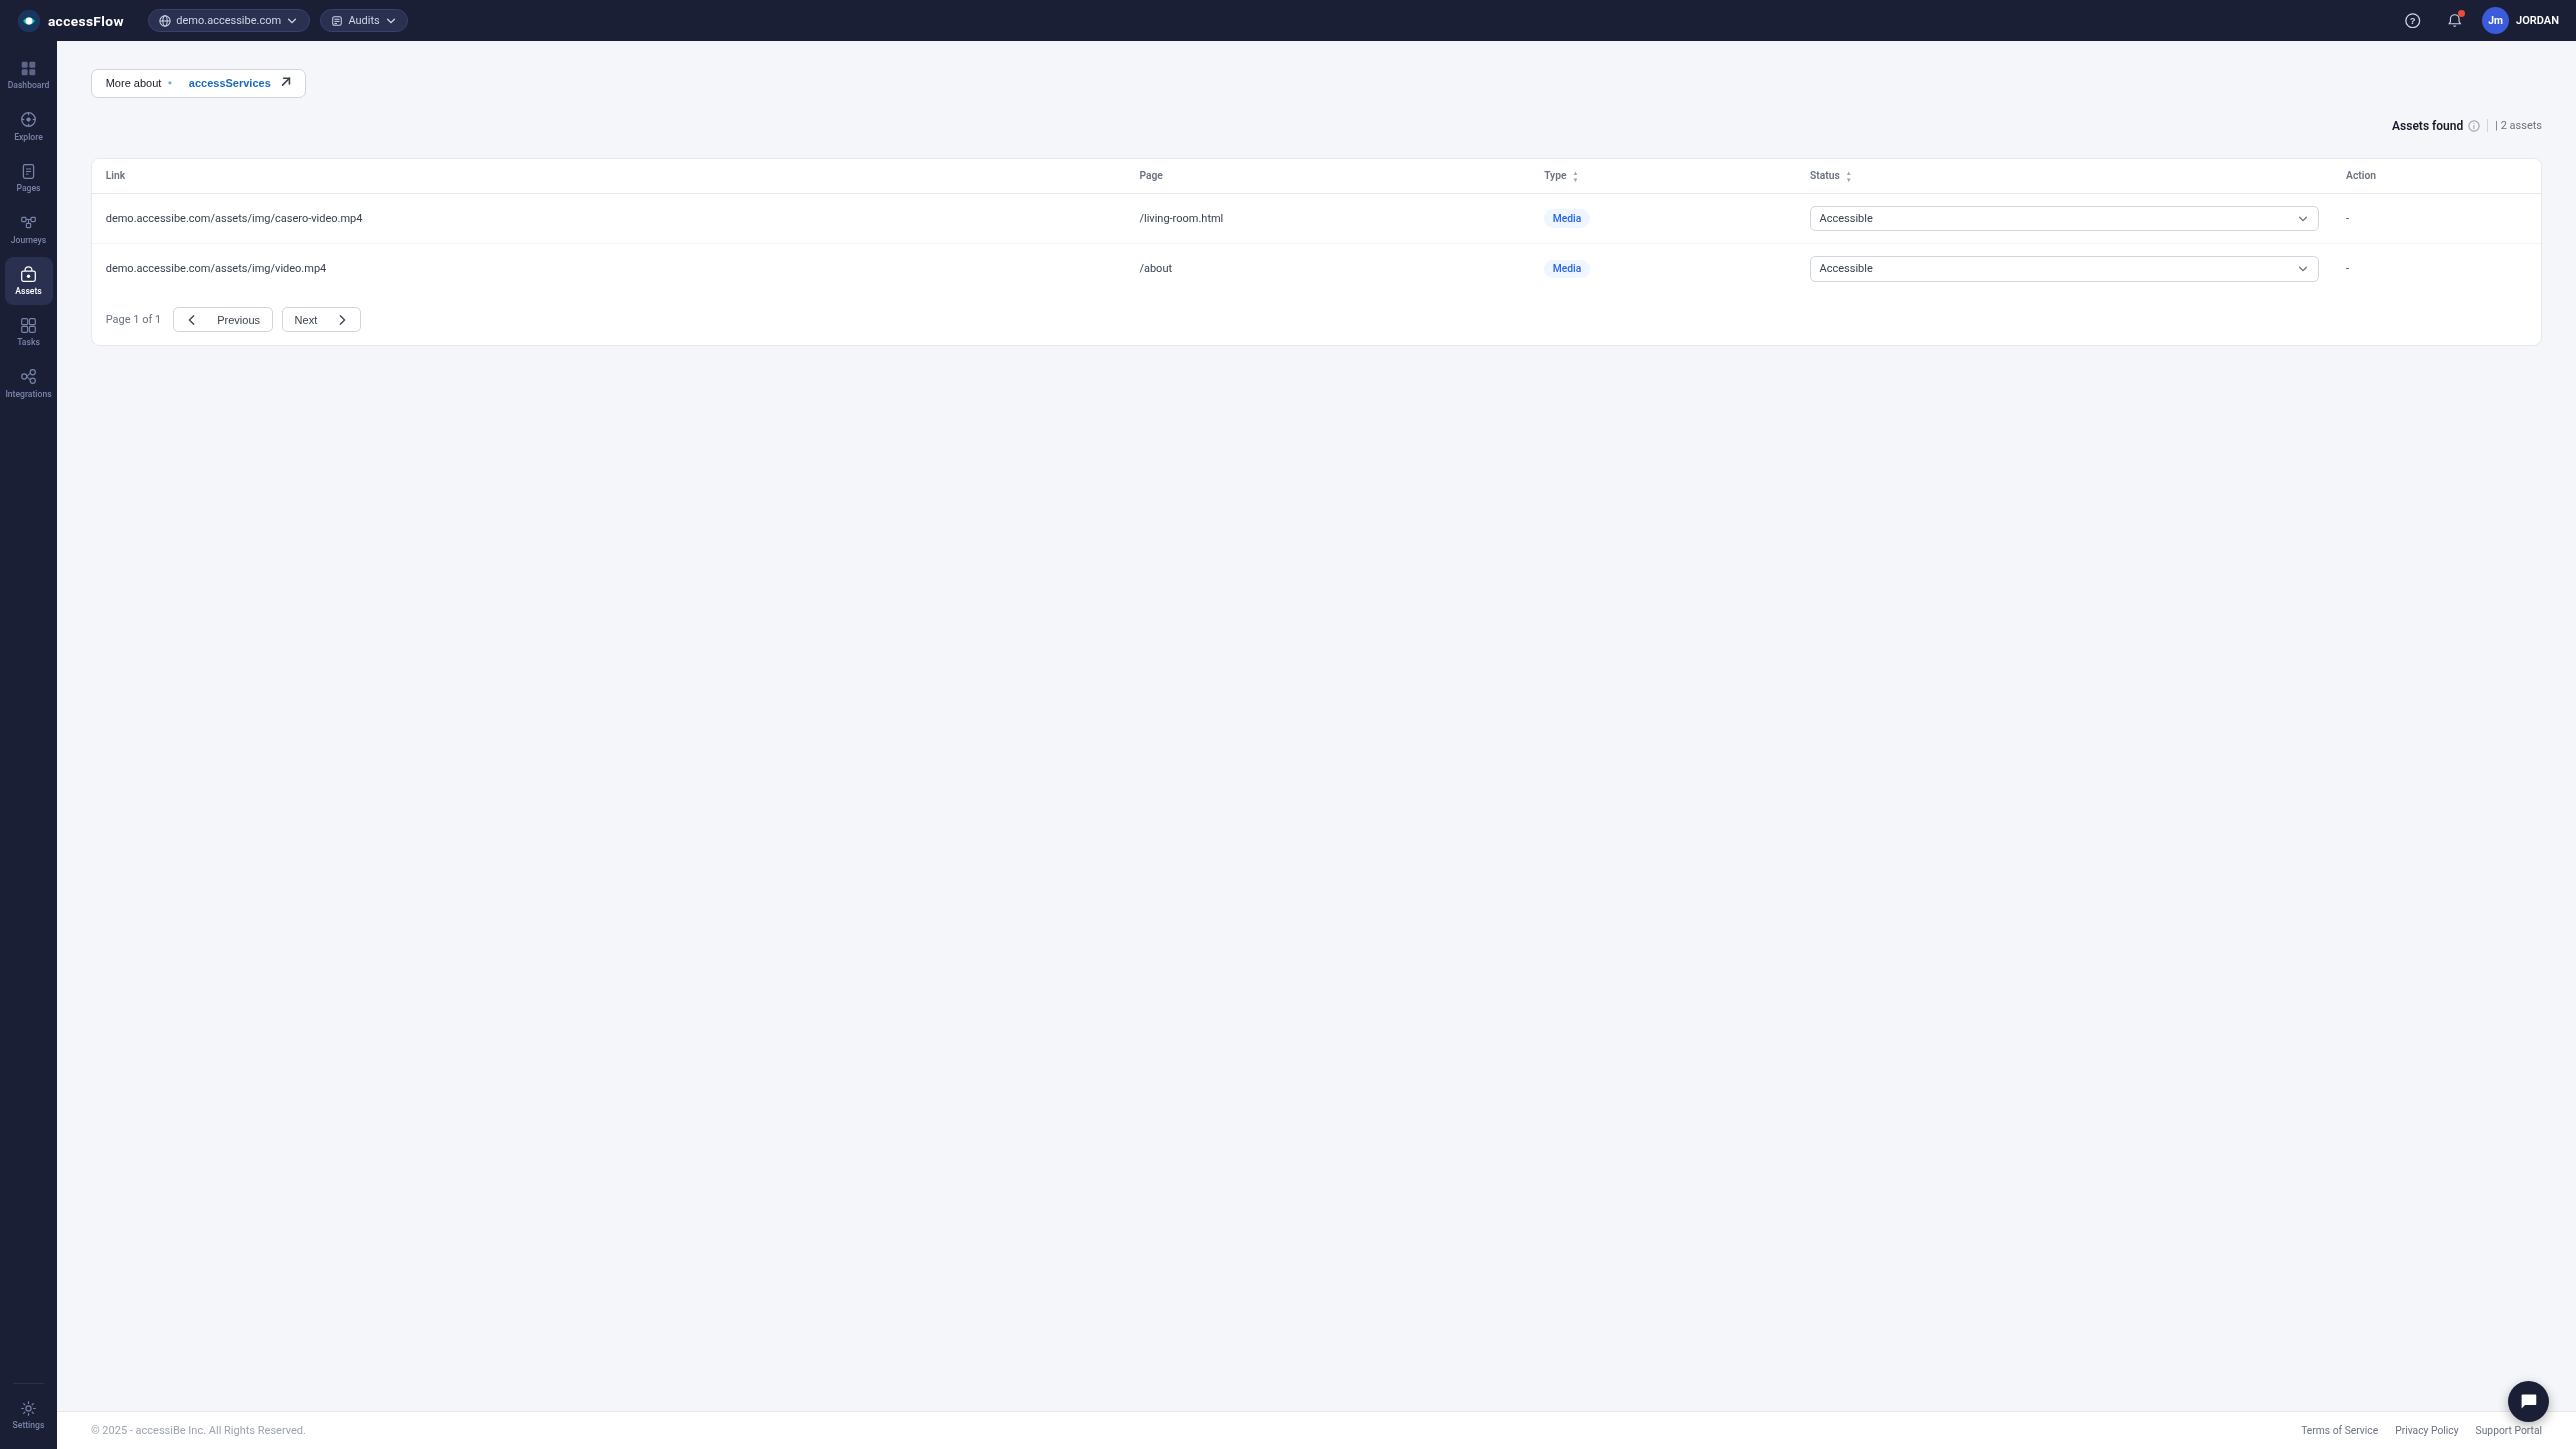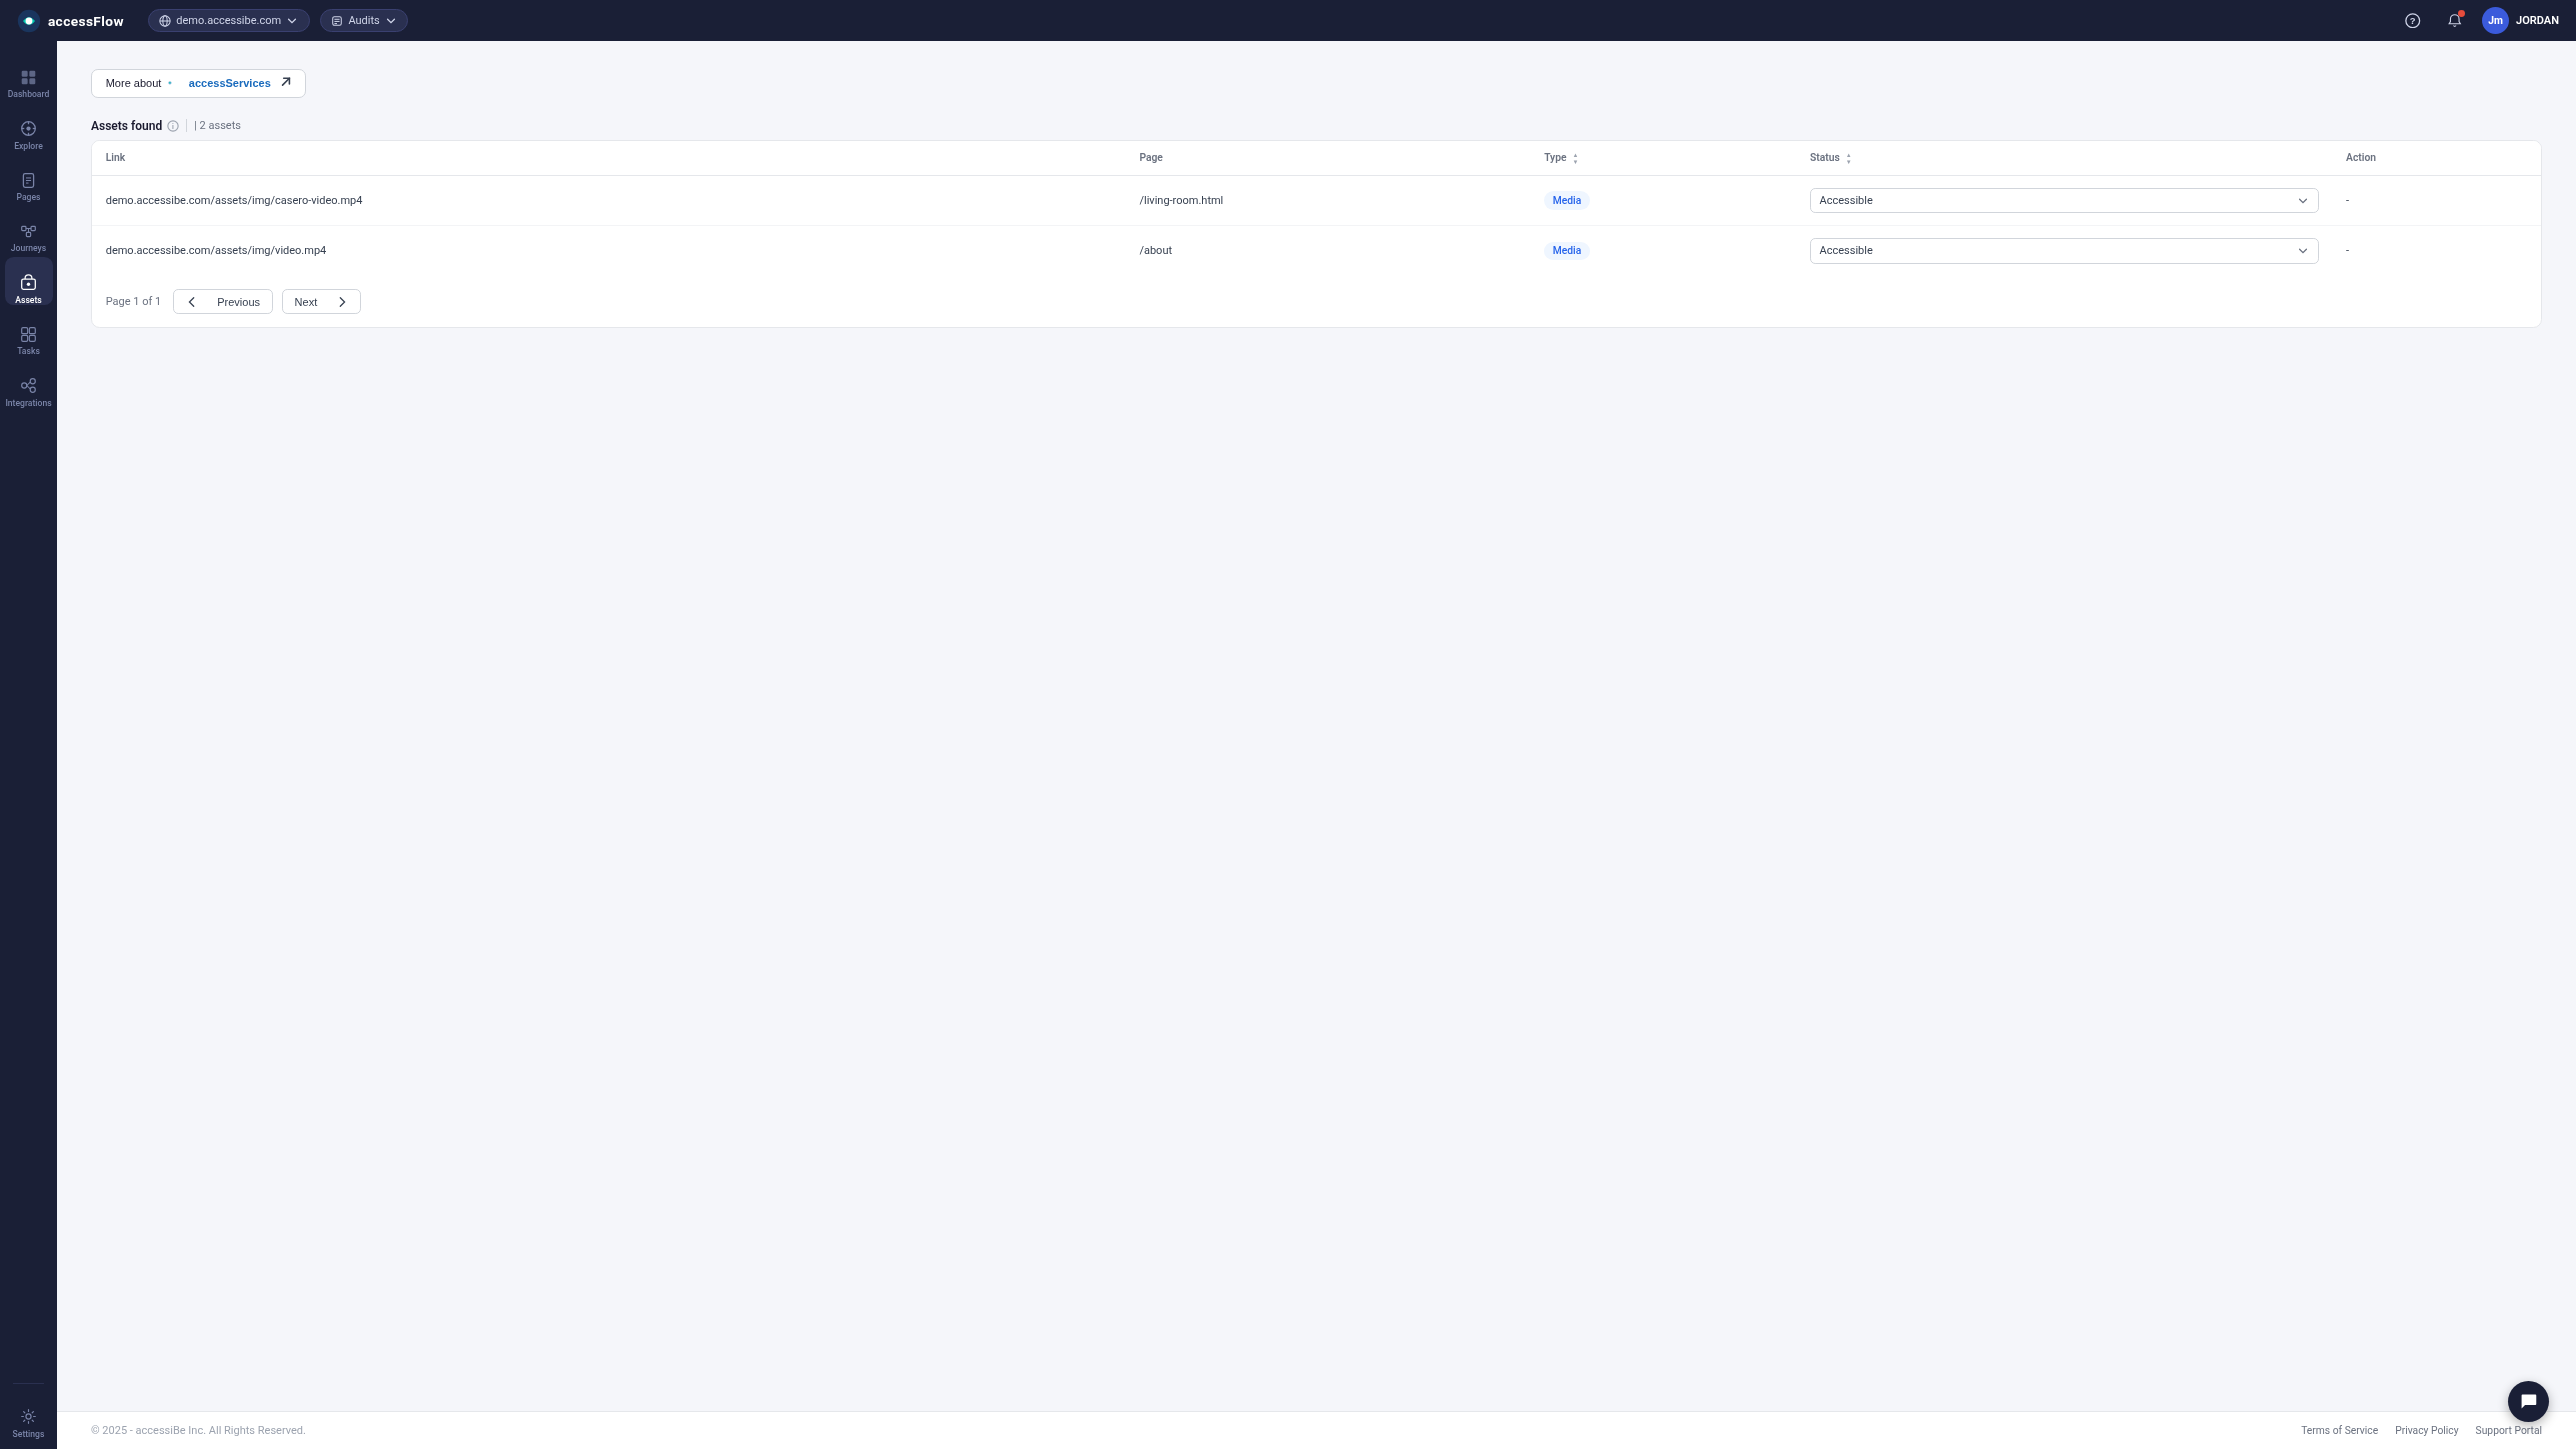--- a/index.html
+++ b/index.html
@@ -29,21 +29,21 @@
     .app-body { display: flex; flex: 1; overflow: hidden; }
 
     
     .sidebar {
       width: 57px; background: #1a1f36; display: flex; flex-direction: column; align-items: center;
       padding: 10.3px 0; gap: 3.4px; flex-shrink: 0; justify-content: space-between;
     }
     .sidebar-top { display: flex; flex-direction: column; align-items: center; gap: 3.4px; width: 100%; }
     .sidebar-bottom { display: flex; flex-direction: column; align-items: center; gap: 3.4px; width: 100%; }
     .sidebar-item {
-      display: flex; flex-direction: column; align-items: center; justify-content: flex-end;
+      display: flex; flex-direction: column; align-items: center; justify-content: center;
       width: 48px; height: 48px; border-radius: 8.6px; cursor: pointer; gap: 3.4px;
       color: #7a84a8; transition: background 0.15s, color 0.15s;
     }
     .sidebar-item.active { background: #2a3050; color: #fff; }
     .sidebar-item-label { font-size: 8.6px; font-weight: 500; text-align: center; }
     .sidebar-divider { width: 31px; height: 0.9px; background: #2a3050; margin: 3.4px 0; }
 
     
     .main-content {
       flex: 1; overflow-y: auto; background: #f5f6fa; display: flex; flex-direction: column;
@@ -55,21 +55,21 @@
     .page-title { font-size: 19px; font-weight: 700; color: #1a1a2e; margin-bottom: 5.2px; }
     .page-subtitle { font-size: 11px; color: #6b7280; }
     .more-about-btn {
       display: flex; align-items: center; gap: 6.9px; border: 0.9px solid #d1d5db;
       border-radius: 6.9px; padding: 6.9px 13.7px; background: #fff; cursor: pointer;
       font-size: 11px; color: #1a1a2e; white-space: nowrap;
     }
     .more-about-btn svg { width: 13.7px; height: 13.7px; }
 
     
-    .section-header { display: flex; align-items: center; gap: 5.2px; margin-bottom: 7px; }
+    .section-header { display: flex; align-items: center; gap: 5.2px; margin-bottom: 25px; justify-content: flex-end; }
     .section-title { font-size: 12px; font-weight: 600; color: #1a1a2e; }
     .section-count { font-size: 11px; color: #6b7280; border-left: 0.9px solid #d1d5db; padding-left: 6.9px; margin-left: 1.7px; }
     .info-icon { color: #9ca3af; cursor: pointer; }
 
     
     .table-wrapper { background: #fff; border-radius: 8.6px; border: 0.9px solid #e5e7eb; overflow: hidden; }
     .table { width: 100%; border-collapse: collapse; }
     .table th {
       padding: 10.3px 13.7px; text-align: left; font-size: 10.3px; font-weight: 600;
       color: #6b7280; background: #fff; border-bottom: 0.9px solid #e5e7eb;

